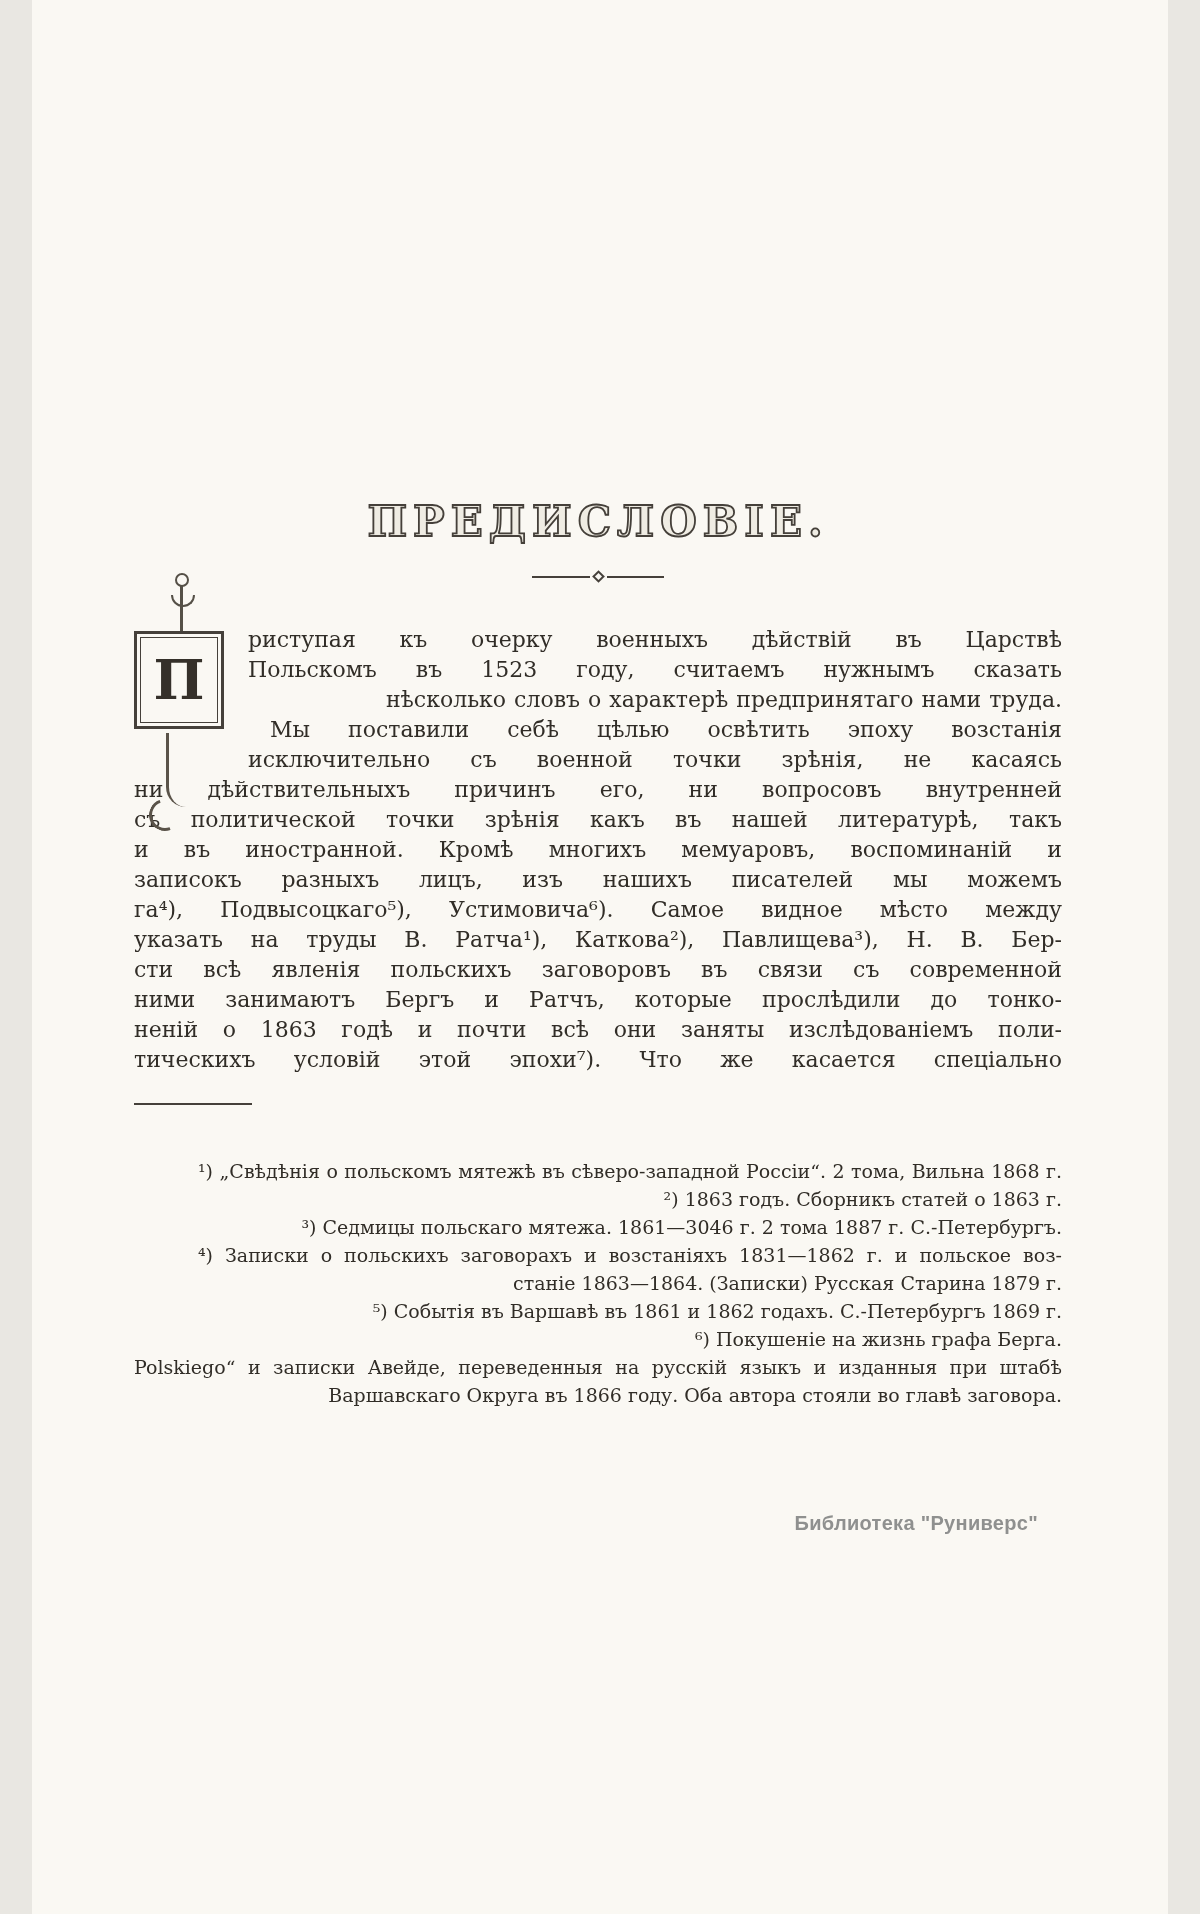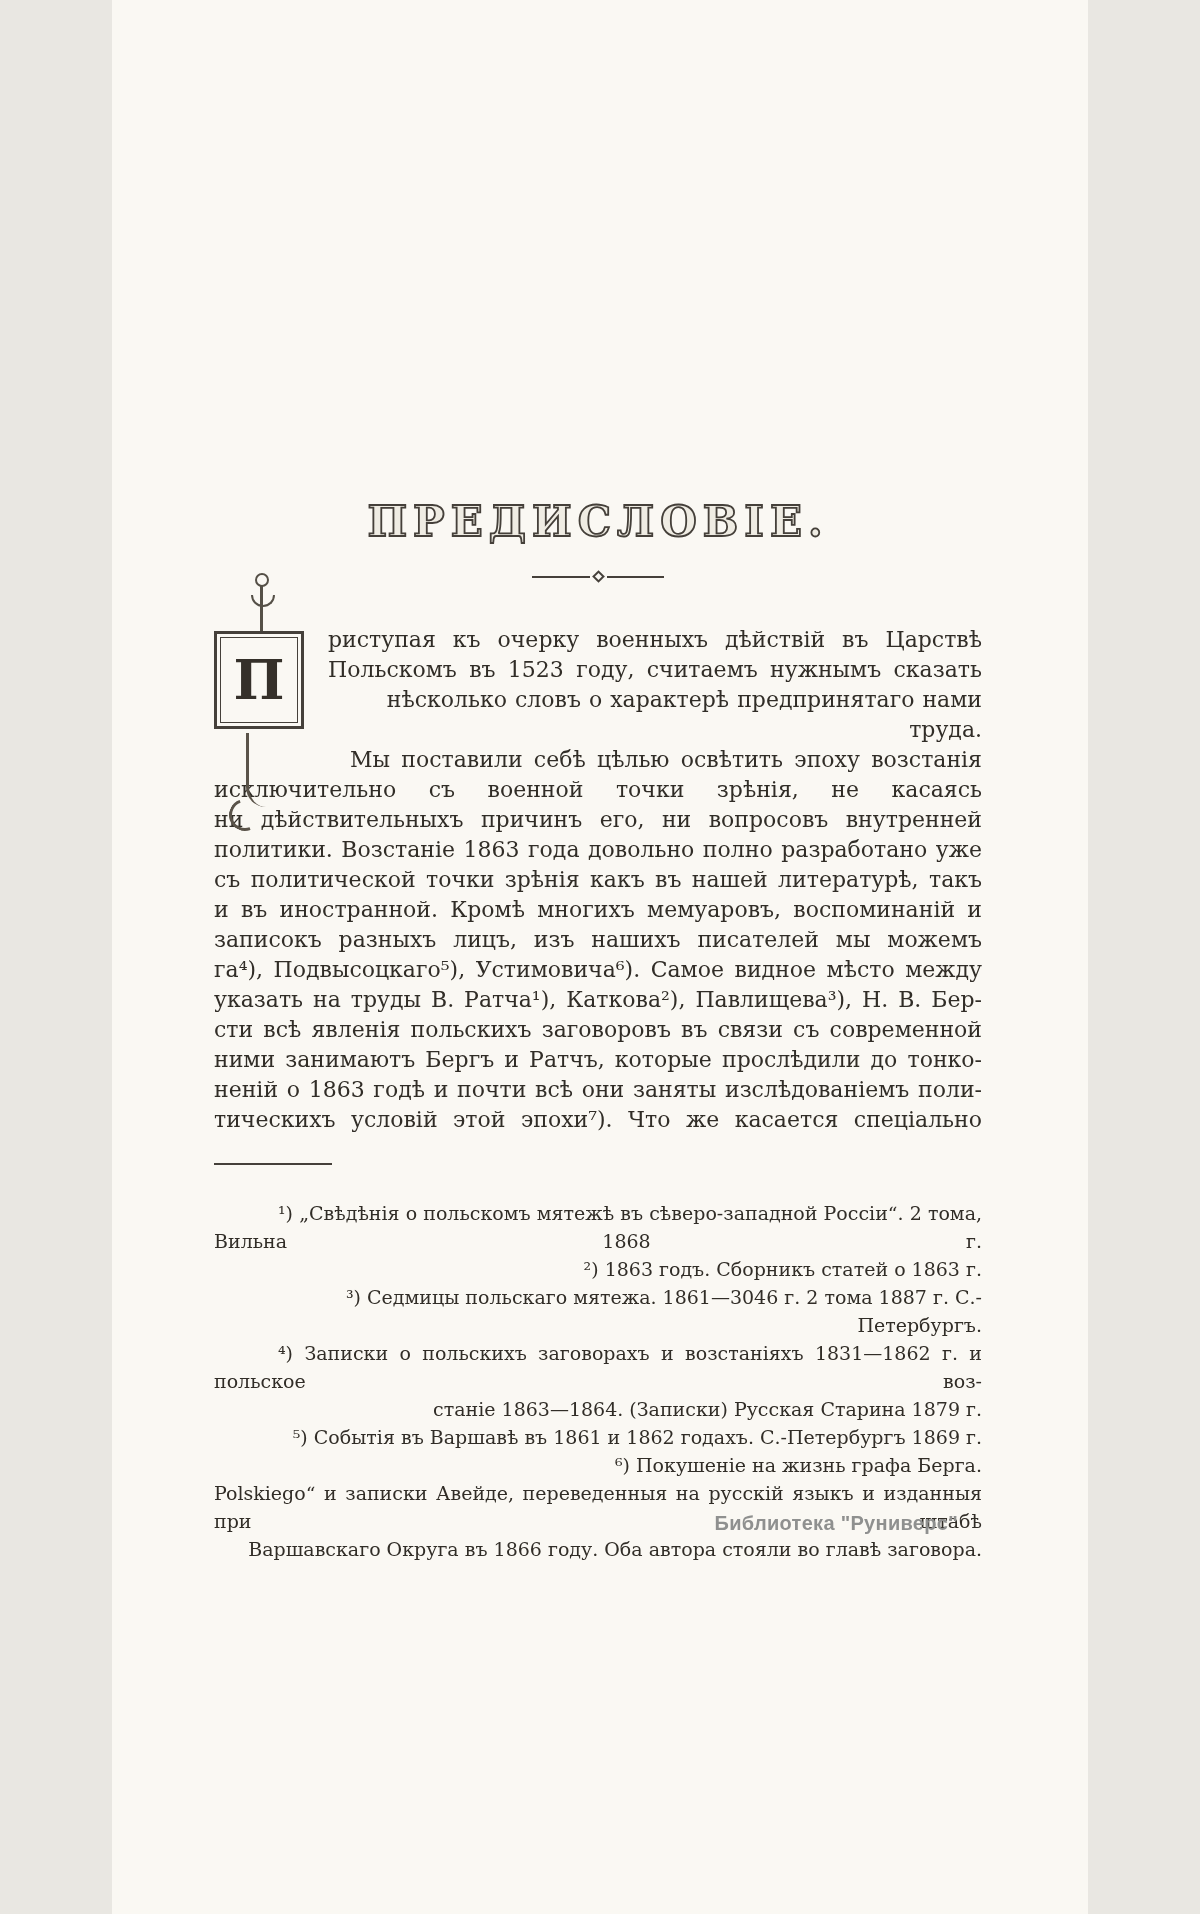--- a/index.html
+++ b/index.html
@@ -1,19 +1,19 @@
 <!DOCTYPE html>
 <html><head>
 <meta charset="utf-8">
 <style>
   * { margin:0; padding:0; box-sizing:border-box; }
   html,body { background:#e9e7e2; }
   .page {
     position:relative;
-    width:976px; height:1914px;
+    width:1136px; height:1914px;
     margin:0 auto;
     background:#faf8f3;
     overflow:hidden;
     font-family:"DejaVu Serif","Liberation Serif",serif;
     color:#312d27;
   }
   .scan-area { padding:498px 106px 0 102px; }
 
   
   .title{
@@ -109,21 +109,21 @@
     transform:rotate(25deg);
   }
 
   
   .footnote-rule{
     clear:both;
     margin-top:28px;
     width:118px; height:0;
     border-top:2px solid #45403a;
   }
-  .footnotes{ margin-top:34px; }
+  .footnotes{ margin-top:52px; }
   .fline{
     font-size:19px; line-height:28px;
     text-align:right;
   }
   .fline.j{ text-align:justify; text-align-last:justify; }
   .fline.ind{ text-indent:64px; }
 
   
   .watermark{
     position:absolute; top:1512px; right:130px;
@@ -155,21 +155,20 @@
         </div>
         <div class="dc-tail"></div>
       </div>
 
       <div class="bline j">риступая къ очерку военныхъ дѣйствій въ Царствѣ</div>
       <div class="bline j">Польскомъ въ 1523 году, считаемъ нужнымъ сказать</div>
       <div class="bline">нѣсколько словъ о характерѣ предпринятаго нами труда.</div>
       <div class="bline j ind">Мы поставили себѣ цѣлью освѣтить эпоху возстанія</div>
       <div class="bline j">исключительно съ военной точки зрѣнія, не касаясь</div>
       <div class="bline j">ни дѣйствительныхъ причинъ его, ни вопросовъ внутренней</div>
-      <div class="bline j">политики. Возстаніе 1863 года довольно полно разработано уже</div>
       <div class="bline j">съ политической точки зрѣнія какъ въ нашей литературѣ, такъ</div>
       <div class="bline j">и въ иностранной. Кромѣ многихъ мемуаровъ, воспоминаній и</div>
       <div class="bline j">записокъ разныхъ лицъ, изъ нашихъ писателей мы можемъ</div>
       <div class="bline j">га⁴), Подвысоцкаго⁵), Устимовича⁶). Самое видное мѣсто между</div>
       <div class="bline j">указать на труды В. Ратча¹), Каткова²), Павлищева³), Н. В. Бер-</div>
       <div class="bline j">сти всѣ явленія польскихъ заговоровъ въ связи съ современной</div>
       <div class="bline j">ними занимаютъ Бергъ и Ратчъ, которые прослѣдили до тонко-</div>
       <div class="bline j">неній о 1863 годѣ и почти всѣ они заняты изслѣдованіемъ поли-</div>
       <div class="bline j">тическихъ условій этой эпохи⁷). Что же касается спеціально</div>
     </div>

